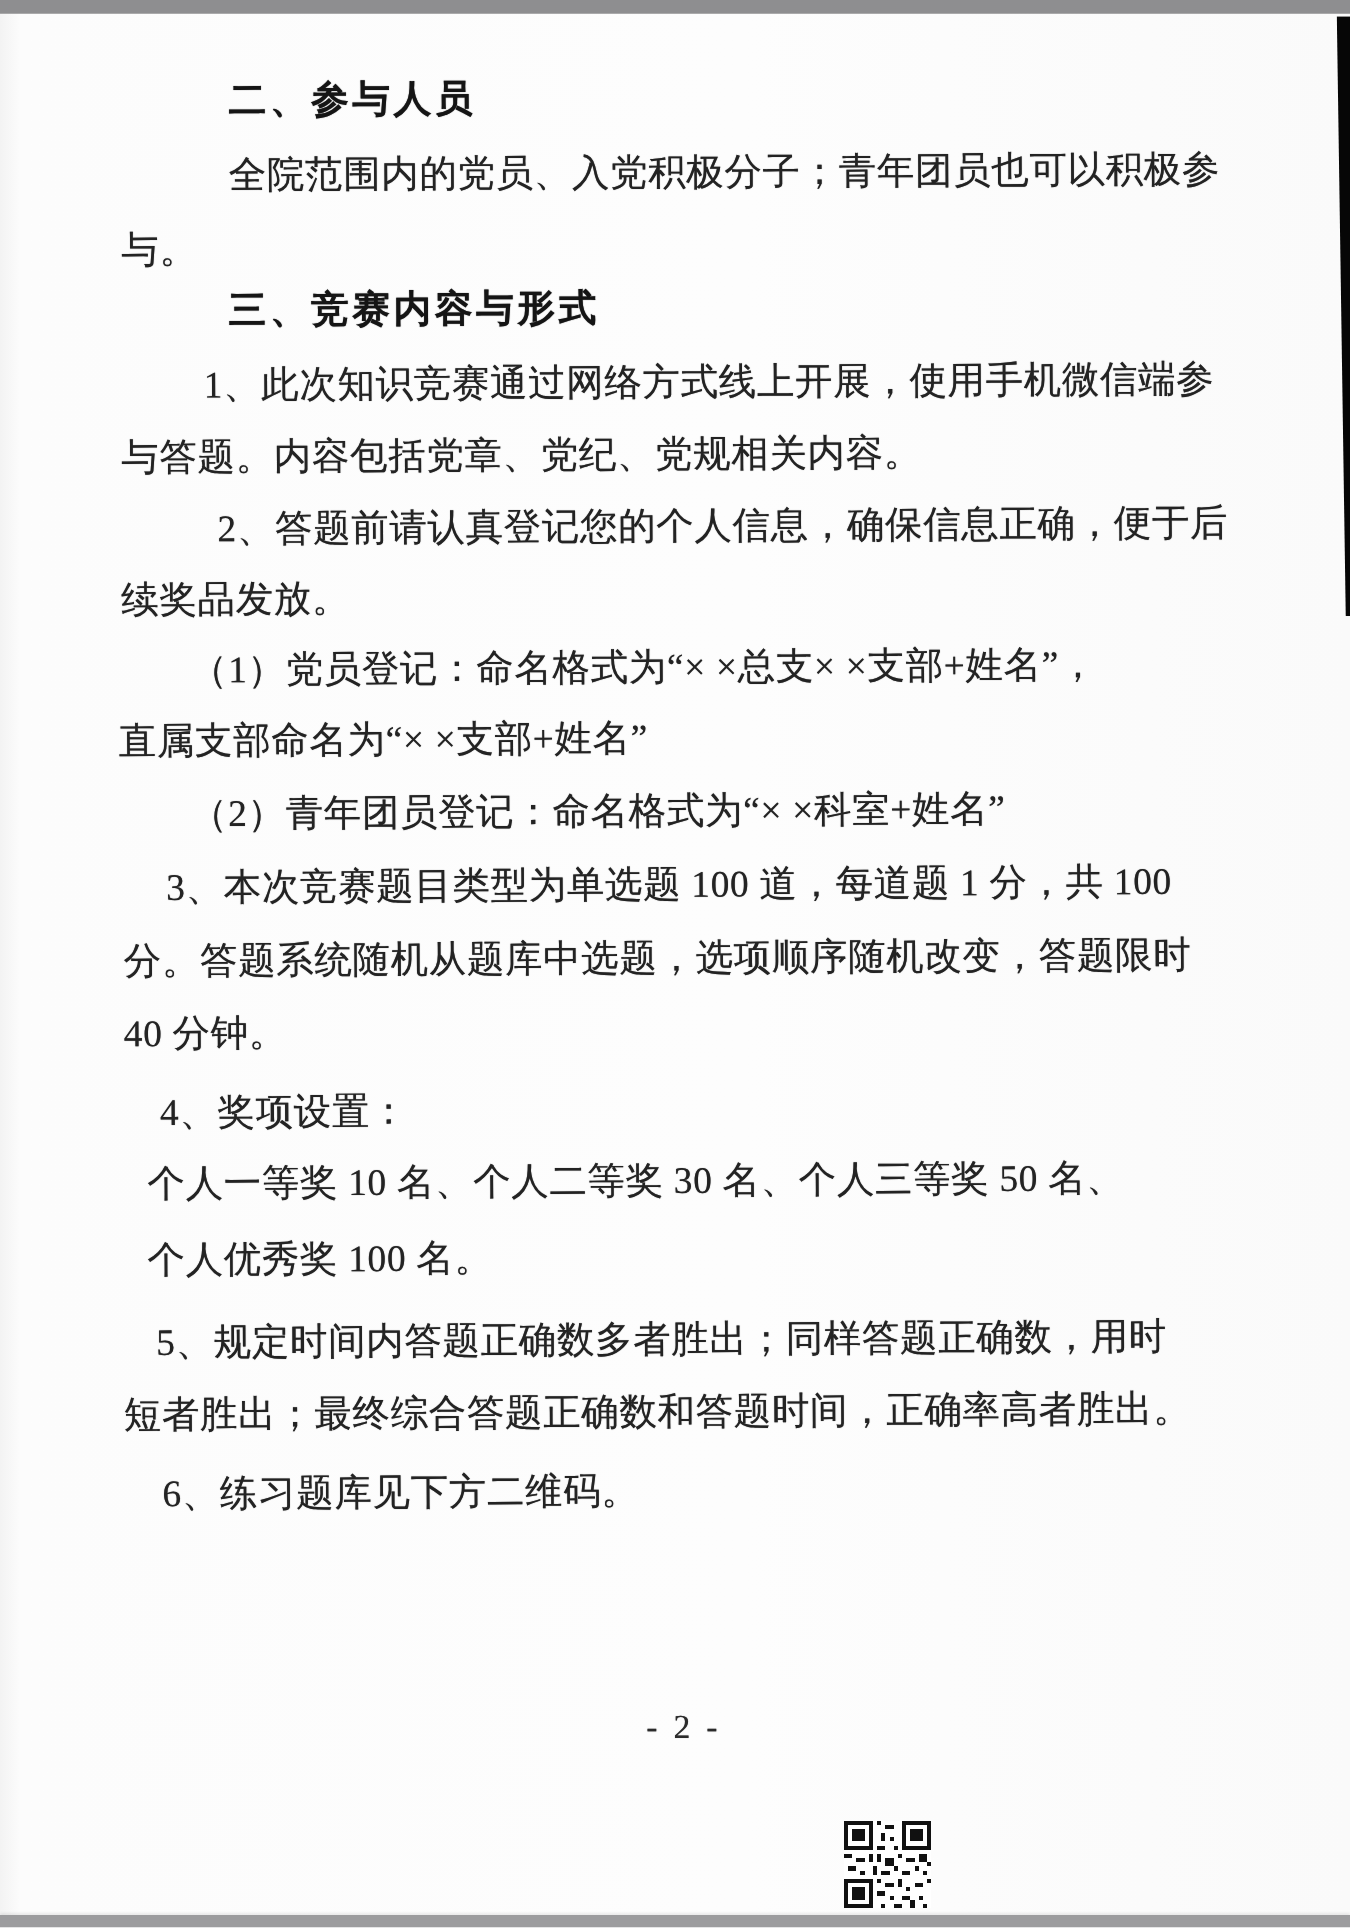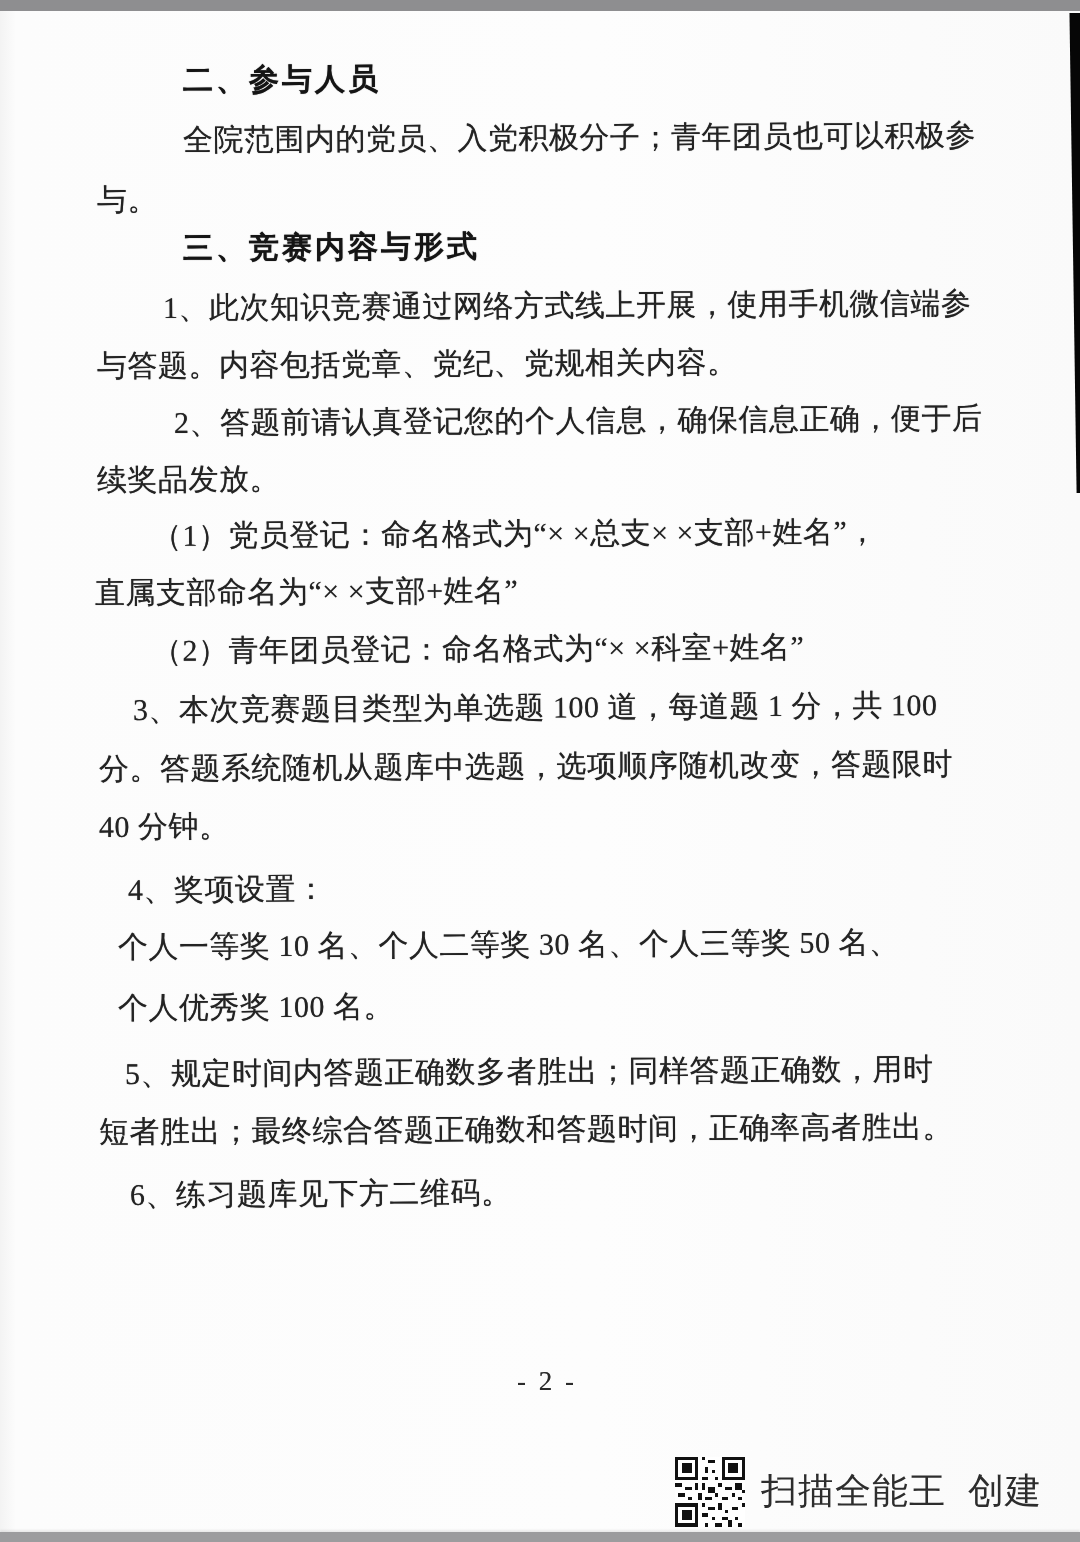--- a/index.html
+++ b/index.html
@@ -142,17 +142,16 @@
         <rect x="8" y="17" width="2" height="1"></rect>
           <rect x="11" y="18" width="1" height="1"></rect>
           <rect x="14" y="18" width="2" height="1"></rect>
         <rect x="9" y="20" width="1" height="1"></rect>
           <rect x="12" y="20" width="2" height="1"></rect>
           <rect x="16" y="19" width="1" height="2"></rect>
         <rect x="18" y="18" width="1" height="1"></rect>
           <rect x="19" y="20" width="1" height="1"></rect>
       </g>
     </svg>
-    <span class="wm-text">扫描全能王  创建</span>
   </div>
 
   <div class="scan-bar-bottom"></div>
 </div>
 
 </body></html>

